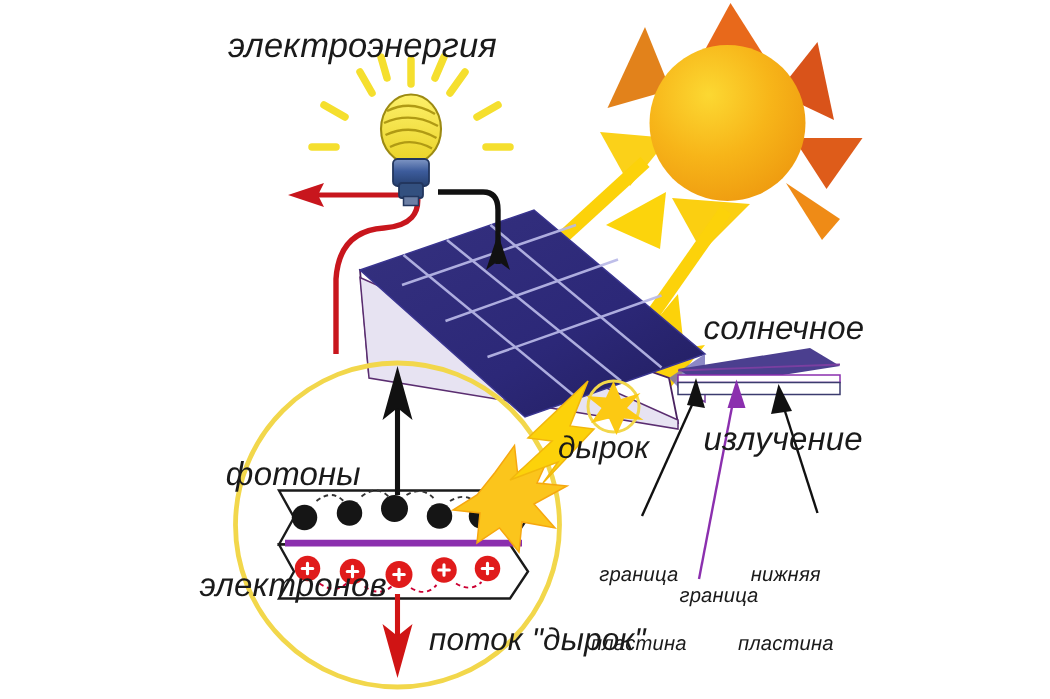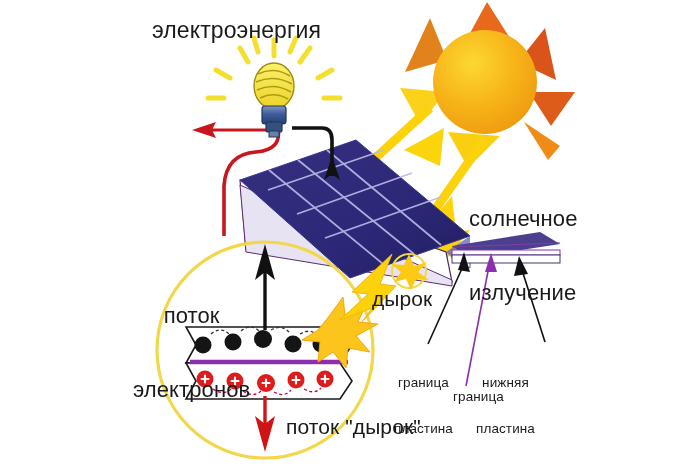--- a/index.html
+++ b/index.html
@@ -5,33 +5,33 @@
 <style>
   html,body{margin:0;padding:0;background:#ffffff;}
   body{
     font-family:"Liberation Sans","DejaVu Sans",sans-serif;
     width:700px;height:466px;overflow:hidden;position:relative;
   }
   #stage{position:relative;width:700px;height:466px;background:#fff;}
   #art{position:absolute;left:0;top:0;width:700px;height:466px;}
   .lbl{
     position:absolute;color:#1a1a1a;line-height:1.12;
-    white-space:pre;letter-spacing:.1px;
+    white-space:pre;letter-spacing:.1px;font-style:italic;
   }
   .lbl-xl{font-size:23px;}
   .lbl-lg{font-size:22px;}
   .lbl-md{font-size:21px;}
   .lbl-sm{font-size:13.5px;}
   #t-power   {left:152px;top:18px;}
   #t-solar   {left:469px;top:158px;}
   #t-eflow   {left:133px;top:255px;text-align:center;}
   #t-photons {left:372px;top:287px;}
   #t-holes   {left:286px;top:415px;}
   #t-top     {left:394px;top:345px;text-align:center;}
-  #t-bottom  {left:476px;top:345px;text-align:center;}
+  #t-bottom  {left:492px;top:345px;text-align:center;}
   #t-border  {left:405px;top:389px;margin-left:48px;}
 </style>
 </head>
 <body>
 
 <div id="stage">
 
   <svg id="art" viewBox="0 0 700 466">
     <defs>
       <radialGradient id="sunGrad" cx="38%" cy="32%" r="72%">
@@ -228,21 +228,21 @@
   </svg>
 
   <div class="lbl lbl-xl" id="t-power">электроэнергия</div>
 
   <div class="lbl lbl-lg" id="t-solar">
     <div>солнечное</div>
     <div>излучение</div>
   </div>
 
   <div class="lbl lbl-lg" id="t-eflow">
-    <div>поток</div>
+    <div>фотоны</div>
     <div>электронов</div>
   </div>
 
   <div class="lbl lbl-md" id="t-photons">дырок</div>
 
   <div class="lbl lbl-md" id="t-holes">поток "дырок"</div>
 
   <div class="lbl lbl-sm" id="t-top">
     <div>граница</div>
     <div>пластина</div>

